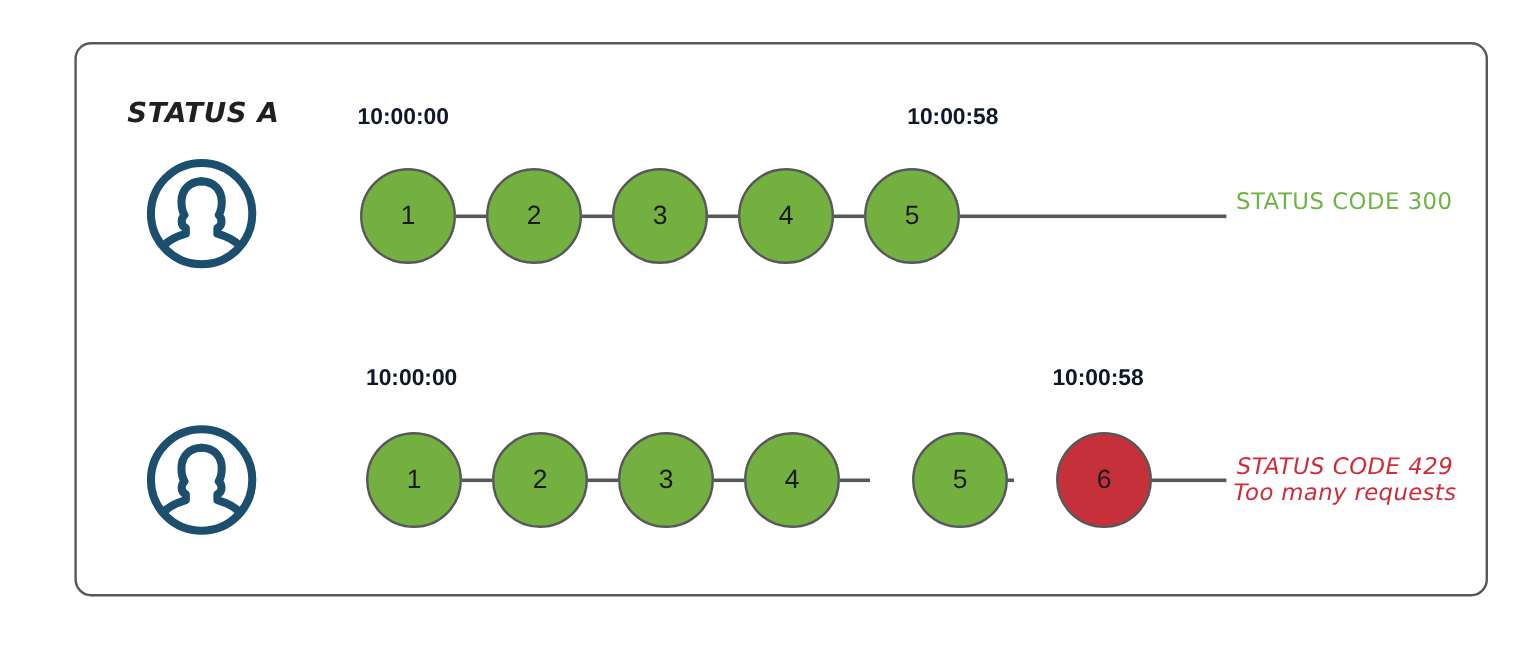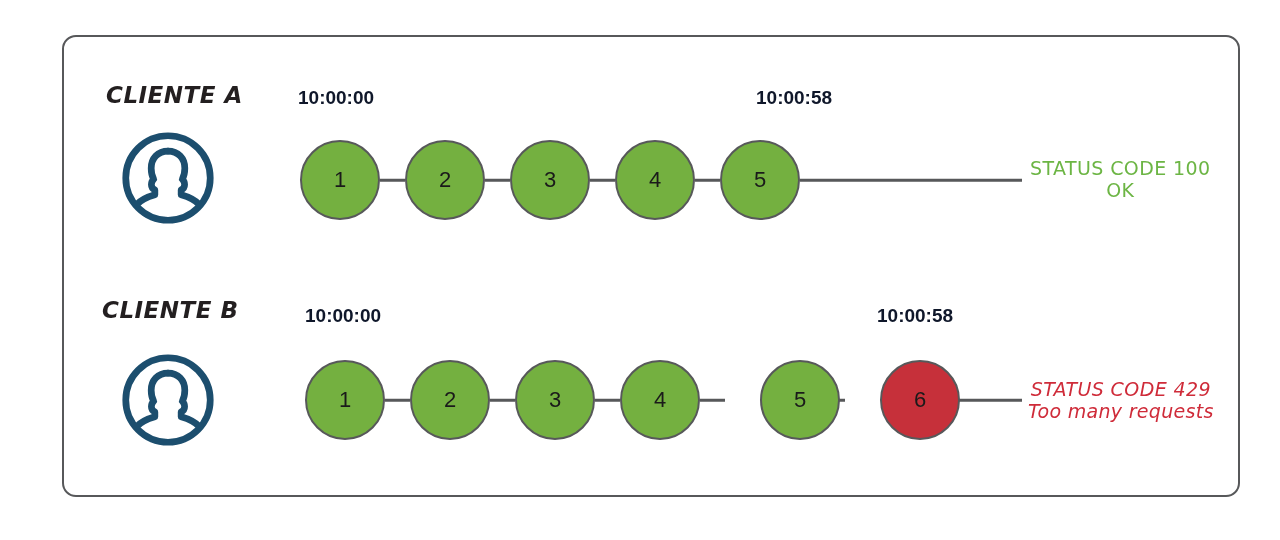--- a/index.html
+++ b/index.html
@@ -127,21 +127,21 @@
   .status.limited { color: #cf2b39; }
   .status.ok { left: 1030px; top: 157px; }
   .status.limited { left: 1028px; top: 378px; font-style: italic; }
 </style>
 </head>
 <body>
 
 <div class="stage">
   <div class="frame"></div>
 
-  <div class="client-label row-a">CLIENTE A</div>
+  <div class="client-label row-a">STATUS A</div>
 
   <div class="avatar row-a">
     <svg viewBox="0 0 100 100" xmlns="http://www.w3.org/2000/svg">
       <circle cx="50" cy="50" r="44" fill="none" stroke="#1c4e6e" stroke-width="7"></circle>
       <path d="M50 22
                c-10.5 0 -17.5 7.5 -17.5 17.8
                c0 5.2 1.2 9.0 2.6 11.4
                c-1.6 1.6 -2.4 3.6 -2.4 5.6
                c0 2.6 1.4 4.6 3.6 5.6
                l0 5.0
@@ -178,25 +178,23 @@
     </div>
     <div class="node ok" style="left:655px;">
       <span class="node-label">4</span>
     </div>
     <div class="node ok" style="left:760px;">
       <span class="node-label">5</span>
     </div>
   </div>
 
   <div class="status ok">
-    <div class="line1">STATUS CODE 100</div>
-    <div class="line2">OK</div>
-  </div>
-
-  <div class="client-label row-b">CLIENTE B</div>
+    <div class="line1">STATUS CODE 300</div>
+  </div>
+
 
   <div class="avatar row-b">
     <svg viewBox="0 0 100 100" xmlns="http://www.w3.org/2000/svg">
       <circle cx="50" cy="50" r="44" fill="none" stroke="#1c4e6e" stroke-width="7"></circle>
       <path d="M50 22
                c-10.5 0 -17.5 7.5 -17.5 17.8
                c0 5.2 1.2 9.0 2.6 11.4
                c-1.6 1.6 -2.4 3.6 -2.4 5.6
                c0 2.6 1.4 4.6 3.6 5.6
                l0 5.0

